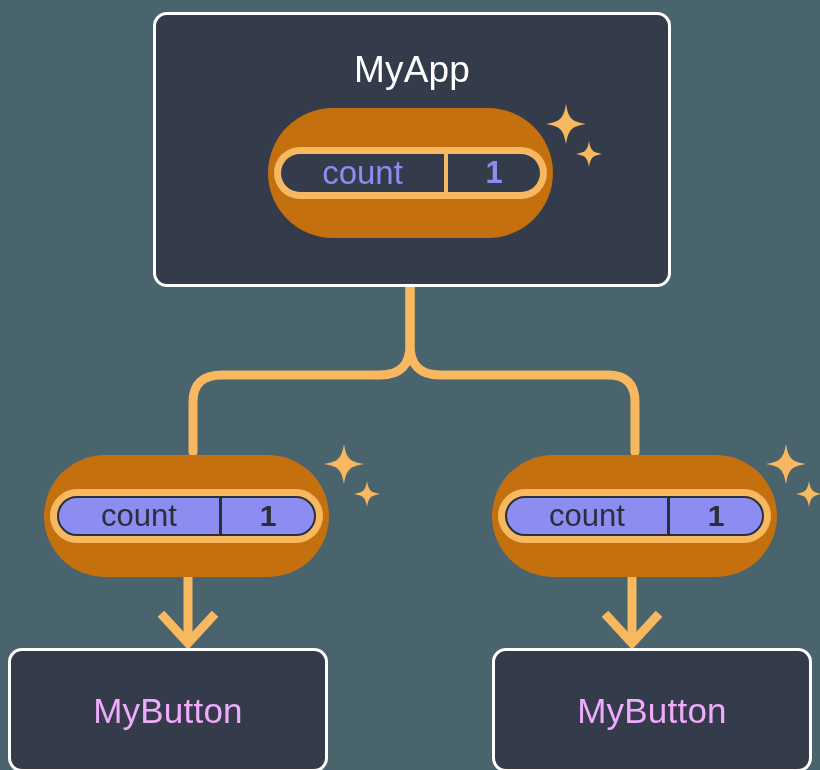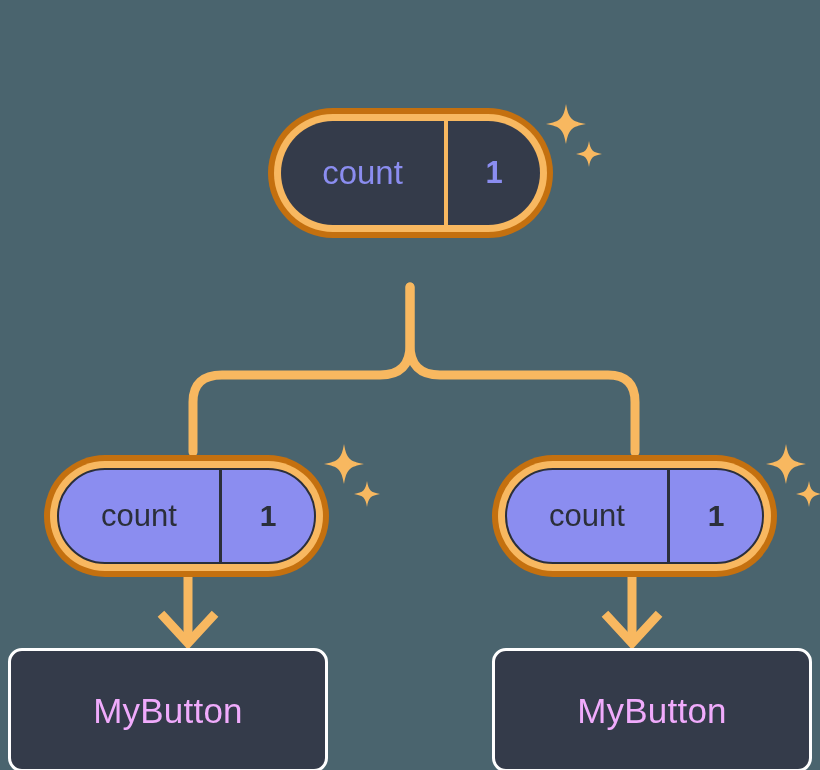--- a/index.html
+++ b/index.html
@@ -91,20 +91,21 @@
     box-sizing: border-box;
     border-radius: 999px;
     display: flex;
     align-items: stretch;
   }
 
   
   .pill-outer {
     background: #c4700f;
     padding: 6px;
+    align-items: center;
   }
   
   .pill-mid {
     flex: 1;
     background: #f8b860;
     border-radius: 999px;
     padding: 7px;
     box-sizing: border-box;
     display: flex;
   }
@@ -190,20 +191,23 @@
     <path d="M 410 287 L 410 345 Q 410 375 440 375 L 608 375 Q 635 375 635 402 L 635 452" fill="none" stroke="#f8b860" stroke-width="9" stroke-linecap="round"></path>
     <path d="M 410 287 L 410 345 Q 410 375 380 375 L 222 375 Q 193 375 193 402 L 193 452" fill="none" stroke="#f8b860" stroke-width="9" stroke-linecap="round"></path>
 
     <path d="M 188 572 L 188 643" fill="none" stroke="#f8b860" stroke-width="9"></path>
     <path d="M 164 617 L 188 643 L 212 617" fill="none" stroke="#f8b860" stroke-width="9" stroke-linecap="square" stroke-linejoin="miter"></path>
 
     <path d="M 632 572 L 632 643" fill="none" stroke="#f8b860" stroke-width="9"></path>
     <path d="M 608 617 L 632 643 L 656 617" fill="none" stroke="#f8b860" stroke-width="9" stroke-linecap="square" stroke-linejoin="miter"></path>
   </svg>
 
+  <div class="comp-card" id="card-myapp">
+    <div class="card-title">MyApp</div>
+  </div>
 
   <div class="pill pill-outer" id="pill-myapp">
     <div class="pill-mid">
       <div class="pill-body">
         <div class="pill-key">count</div>
         <div class="pill-val">1</div>
       </div>
     </div>
   </div>
 

